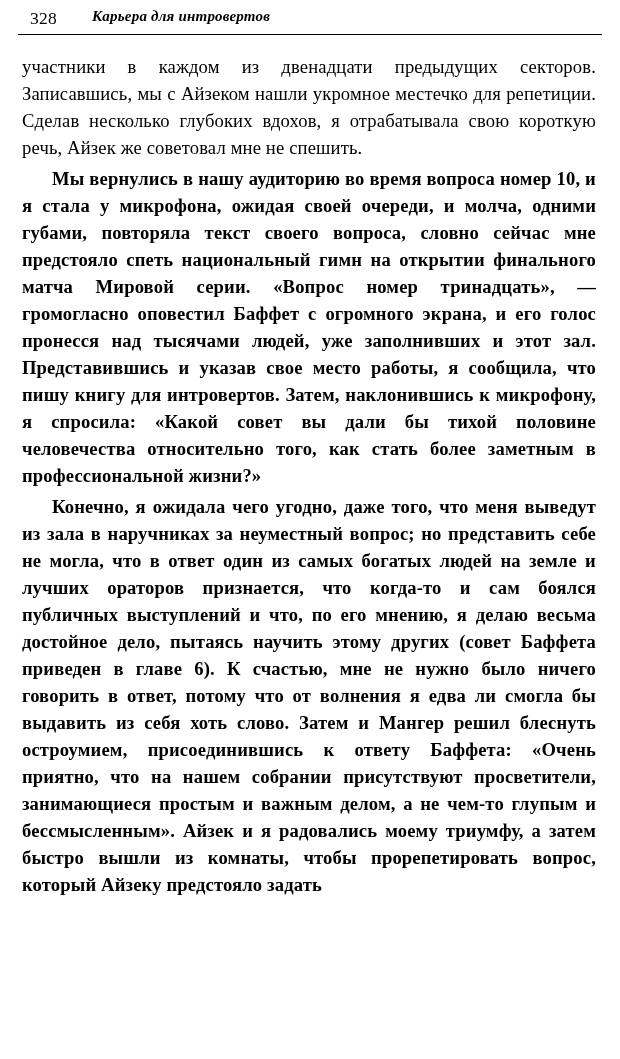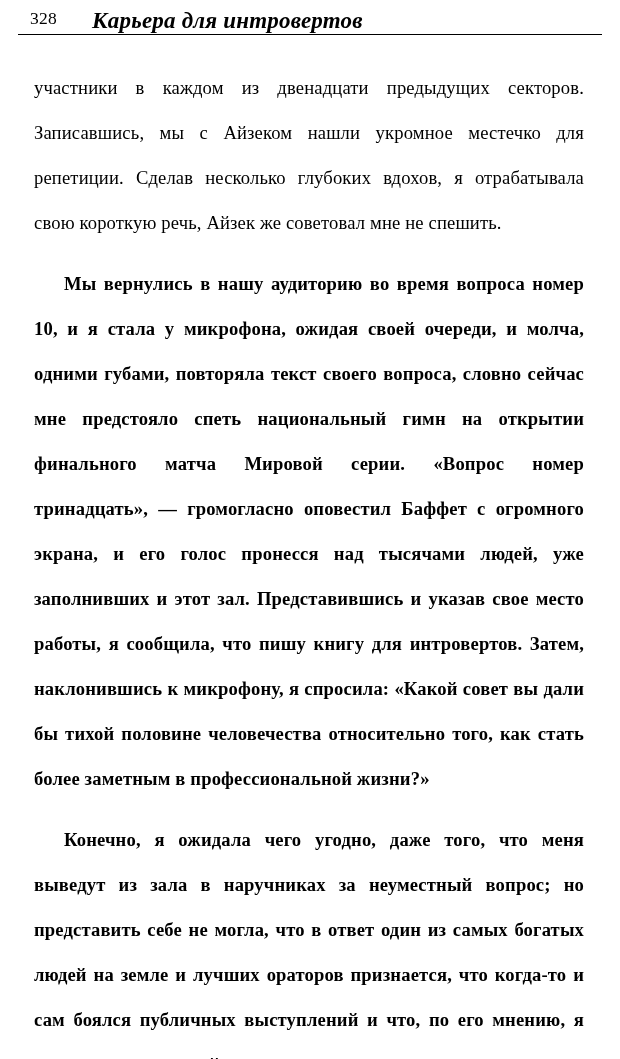--- a/index.html
+++ b/index.html
@@ -30,37 +30,37 @@
   }
   .folio {
     font-family: "Liberation Serif", serif;
     font-size: 17.5px;
     letter-spacing: 0.3px;
     width: 62px;
     flex: 0 0 auto;
   }
   .running-title {
     font-family: "Liberation Serif", serif;
-    font-size: 23px;
+    font-size: 15px;
     font-weight: bold;
     font-style: italic;
     letter-spacing: 0.2px;
   }
   .rule {
     margin: 2px 18px 0 18px;
     border-top: 1.6px solid #000;
   }
   .body-text {
     padding: 14px 20px 0 18px;
     box-sizing: border-box;
   }
   p {
-    margin: 16px;
+    margin: 4px;
     font-size: 18.6px;
-    line-height: 45px;
+    line-height: 27px;
     text-align: justify;
     text-justify: inter-word;
     hyphens: manual;
     letter-spacing: 0.15px;
   }
   p.indent {
     text-indent: 30px;
   }
   p + p {
     margin-top: 0;

